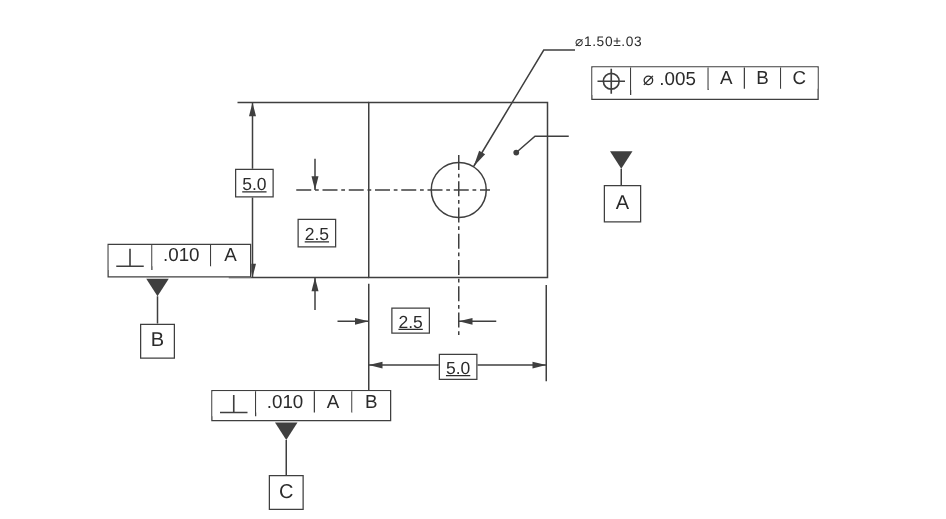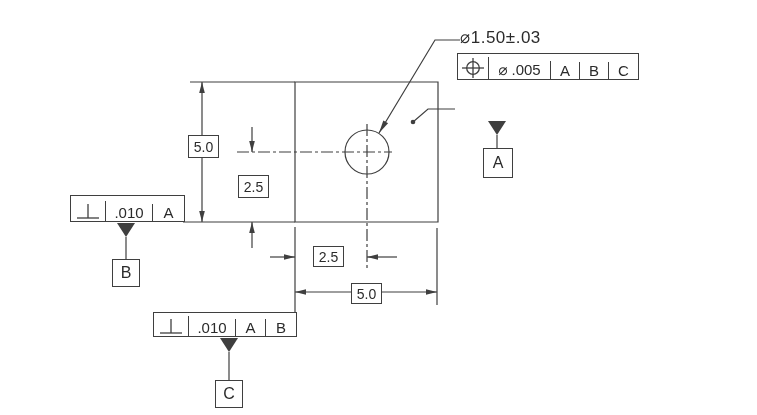--- a/index.html
+++ b/index.html
@@ -20,21 +20,22 @@
   svg.lines *{vector-effect:non-scaling-stroke;}
   .stroke{stroke:var(--line);stroke-width:1.2;fill:none;}
   .fill{fill:var(--line);stroke:none;}
   
   .fcf{
     position:absolute;
     display:flex;
     border:1px solid var(--line);
     background:var(--bg);
     box-sizing:border-box;
-    align-items:flex-end;
+    align-items:flex-start;
+    margin-left:16px;
   }
   .fcf .cell{
     display:flex;align-items:center;justify-content:center;
     border-right:1px solid var(--line);
     box-sizing:border-box;
     font-size:15px;
     color:var(--text);
     background:var(--bg);
     white-space:nowrap;
   }
@@ -43,34 +44,35 @@
   .symline{stroke:var(--line);stroke-width:1.3;fill:none;}
   
   .dimbox{
     position:absolute;
     border:1px solid var(--line);
     background:var(--bg);
     display:flex;align-items:center;justify-content:center;
     font-size:14px;
     box-sizing:border-box;
     color:var(--text);
+    text-decoration:underline;
   }
   
   .datumbox{
     position:absolute;
     border:1px solid var(--line);
     background:var(--bg);
     display:flex;align-items:center;justify-content:center;
     font-size:16px;
     box-sizing:border-box;
     color:var(--text);
   }
   .callout{
     position:absolute;
-    font-size:17px;
+    font-size:11px;
     color:var(--text);
     letter-spacing:0.5px;
     white-space:nowrap;
     text-align:right;
   }
 </style>
 </head>
 <body>
 
 <div class="canvas">

